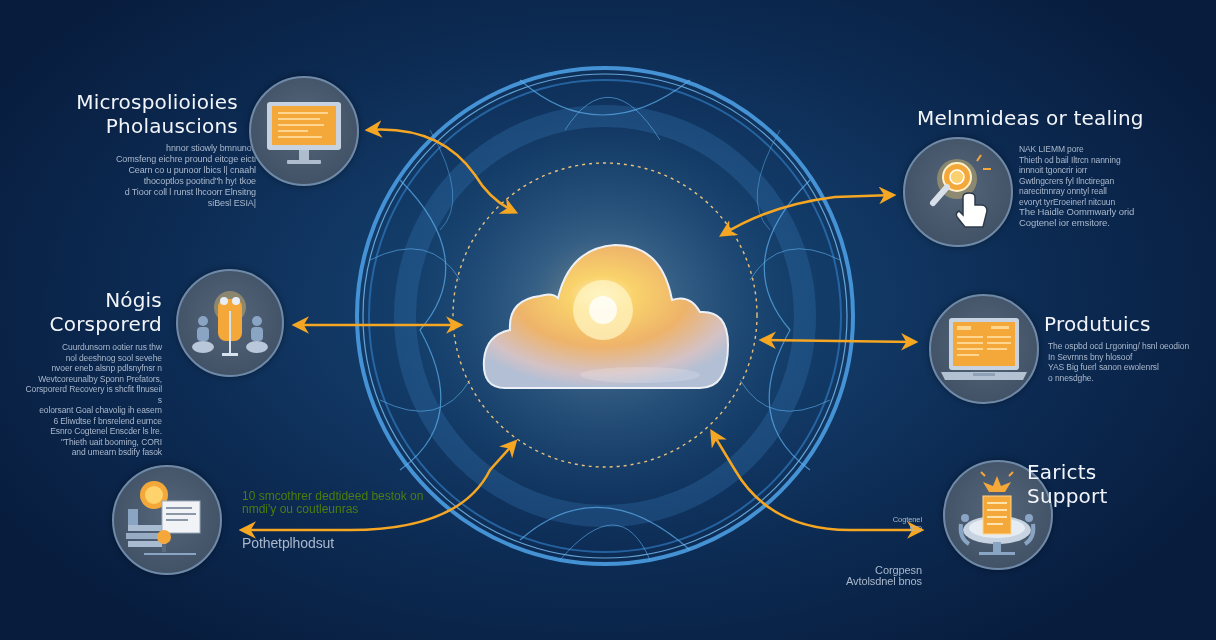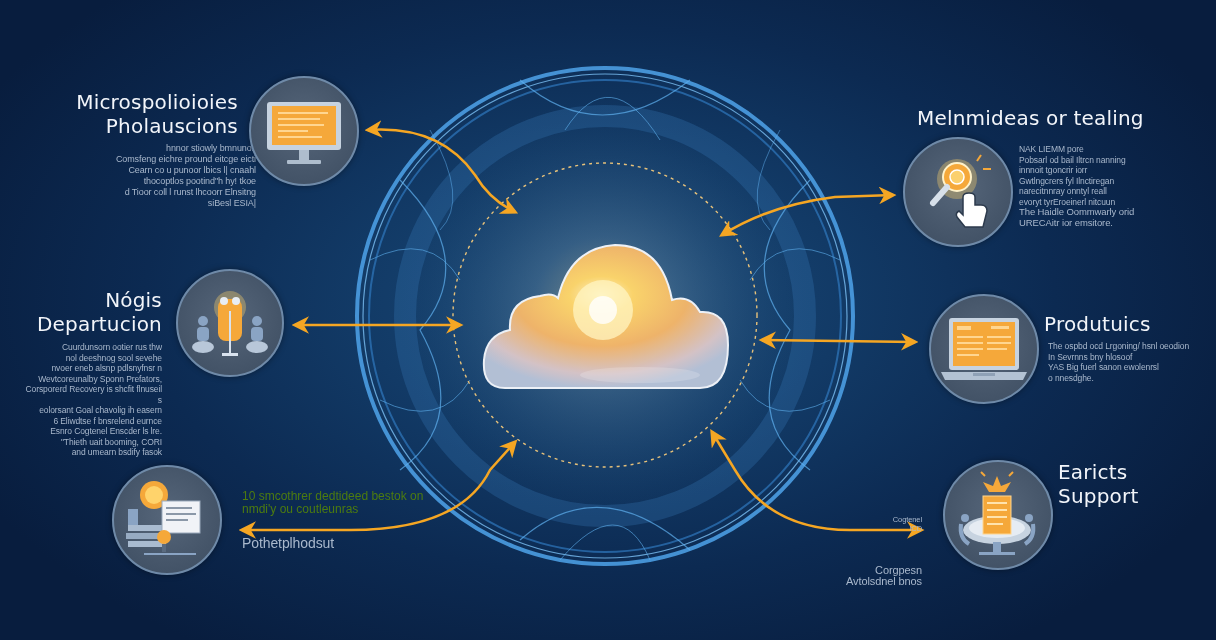--- a/index.html
+++ b/index.html
@@ -111,21 +111,21 @@
     <rect x="27" y="46" width="46" height="2" fill="#ffd690"></rect>
     <rect x="27" y="52" width="30" height="2" fill="#ffd690"></rect>
     <rect x="27" y="58" width="44" height="2" fill="#ffd690"></rect>
     <rect x="48" y="72" width="10" height="10" fill="#aebdcd"></rect>
     <rect x="36" y="82" width="34" height="4" rx="1" fill="#aebdcd"></rect>
   </svg>
 </div>
 
 <div class="title right" style="left:20px; top:268px; width:142px;">
   <div>Nógis</div>
-  <div>Departucion</div>
+  <div>Corsporerd</div>
 </div>
 <div class="desc right" style="left:20px; top:322px; width:142px; font-size:8.5px; line-height:10.5px;text-align:right;">
   <div>Cuurdunsorn ootier rus thw</div>
   <div>nol deeshnog sool sevehe</div>
   <div>nvoer eneb alsnp pdlsnyfnsr n</div>
   <div>Wevtcoreunalby Sponn Prefators,</div>
   <div>Corsporerd Recovery is shcfit flnuseil s</div>
   <div>eolorsant Goal chavolig ih easern</div>
   <div>6 Eliwdtse f bnsrelend eurnce</div>
   <div>Esnro Cogtenel Enscder ls lre.</div>
@@ -179,27 +179,27 @@
     <circle cx="52" cy="38" r="14" fill="#f5a83a" stroke="#fff2c9" stroke-width="2"></circle>
     <circle cx="52" cy="38" r="7" fill="#fbd06e" stroke="#ffffff" stroke-width="1.5"></circle>
     <line x1="42" y1="48" x2="28" y2="64" stroke="#d7e0ea" stroke-width="6" stroke-linecap="round"></line>
     <line x1="72" y1="22" x2="76" y2="16" stroke="#f5a83a" stroke-width="2"></line>
     <line x1="78" y1="30" x2="86" y2="30" stroke="#f5a83a" stroke-width="2"></line>
     <path d="M58,58 L58,76 L54,72 Q50,74 52,78 L60,88 L78,88 L82,72 Q82,66 76,66 L70,66 L70,58 Q70,54 64,54 Q58,54 58,58 Z" fill="#ffffff" stroke="#2c3a4c" stroke-width="1.5"></path>
   </svg>
 </div>
 <div class="desc" style="left:1019px; top:144px; width:120px; font-size:8.5px; line-height:10.5px;">
   <div>NAK LIEMM pore</div>
-  <div>Pobsarl od bail Iltrcn nanning</div>
+  <div>Thieth od bail Iltrcn nanning</div>
   <div>innnoit tgoncrir iorr</div>
   <div>Gwtlngcrers fyl Ilnctiregan</div>
   <div>narecitnnray onntyl reall</div>
   <div>evoryt tyrEroeinerl nitcuun</div>
   <div style="font-size:9.5px;">The Haidle Oommwarly orid</div>
-  <div style="font-size:9.5px;">URECAitr ior emsitore.</div>
+  <div style="font-size:9.5px;">Cogtenel ior emsitore.</div>
 </div>
 
 <div class="node" style="left:929px; top:294px; width:106px; height:106px;">
   <svg width="106" height="106">
     <rect x="18" y="22" width="70" height="52" rx="3" fill="#c7d3e0"></rect>
     <rect x="22" y="26" width="62" height="44" fill="#f5a83a"></rect>
     <rect x="26" y="30" width="14" height="4" fill="#ffd690"></rect>
     <rect x="60" y="30" width="18" height="3" fill="#ffd690"></rect>
     <rect x="26" y="40" width="26" height="2" fill="#ffd690"></rect>
     <rect x="26" y="46" width="26" height="2" fill="#ffd690"></rect>
@@ -233,21 +233,21 @@
     <rect x="42" y="54" width="20" height="2" fill="#ffe3ad"></rect>
     <rect x="42" y="61" width="16" height="2" fill="#ffe3ad"></rect>
     <circle cx="20" cy="56" r="4" fill="#8aa4c4"></circle>
     <path d="M16,62 Q14,76 24,82" stroke="#8aa4c4" stroke-width="4" fill="none"></path>
     <circle cx="84" cy="56" r="4" fill="#8aa4c4"></circle>
     <path d="M88,62 Q90,76 80,82" stroke="#8aa4c4" stroke-width="4" fill="none"></path>
     <rect x="48" y="80" width="8" height="10" fill="#8aa4c4"></rect>
     <rect x="34" y="90" width="36" height="3" fill="#8aa4c4"></rect>
   </svg>
 </div>
-<div class="title" style="left:1058px; top:460px; width:140px;">
+<div class="title" style="left:1027px; top:460px; width:140px;">
   <div>Earicts</div>
   <div>Support</div>
 </div>
 <div class="desc right" style="left:850px; top:495px; width:72px; font-size:7.5px; line-height:9px;">
   <div>Cogtenel</div>
   <div>ICD</div>
 </div>
 <div class="desc right" style="left:830px; top:545px; width:92px; font-size:11px;">Corgpesn Avtolsdnel bnos</div>
 
 </body></html>

